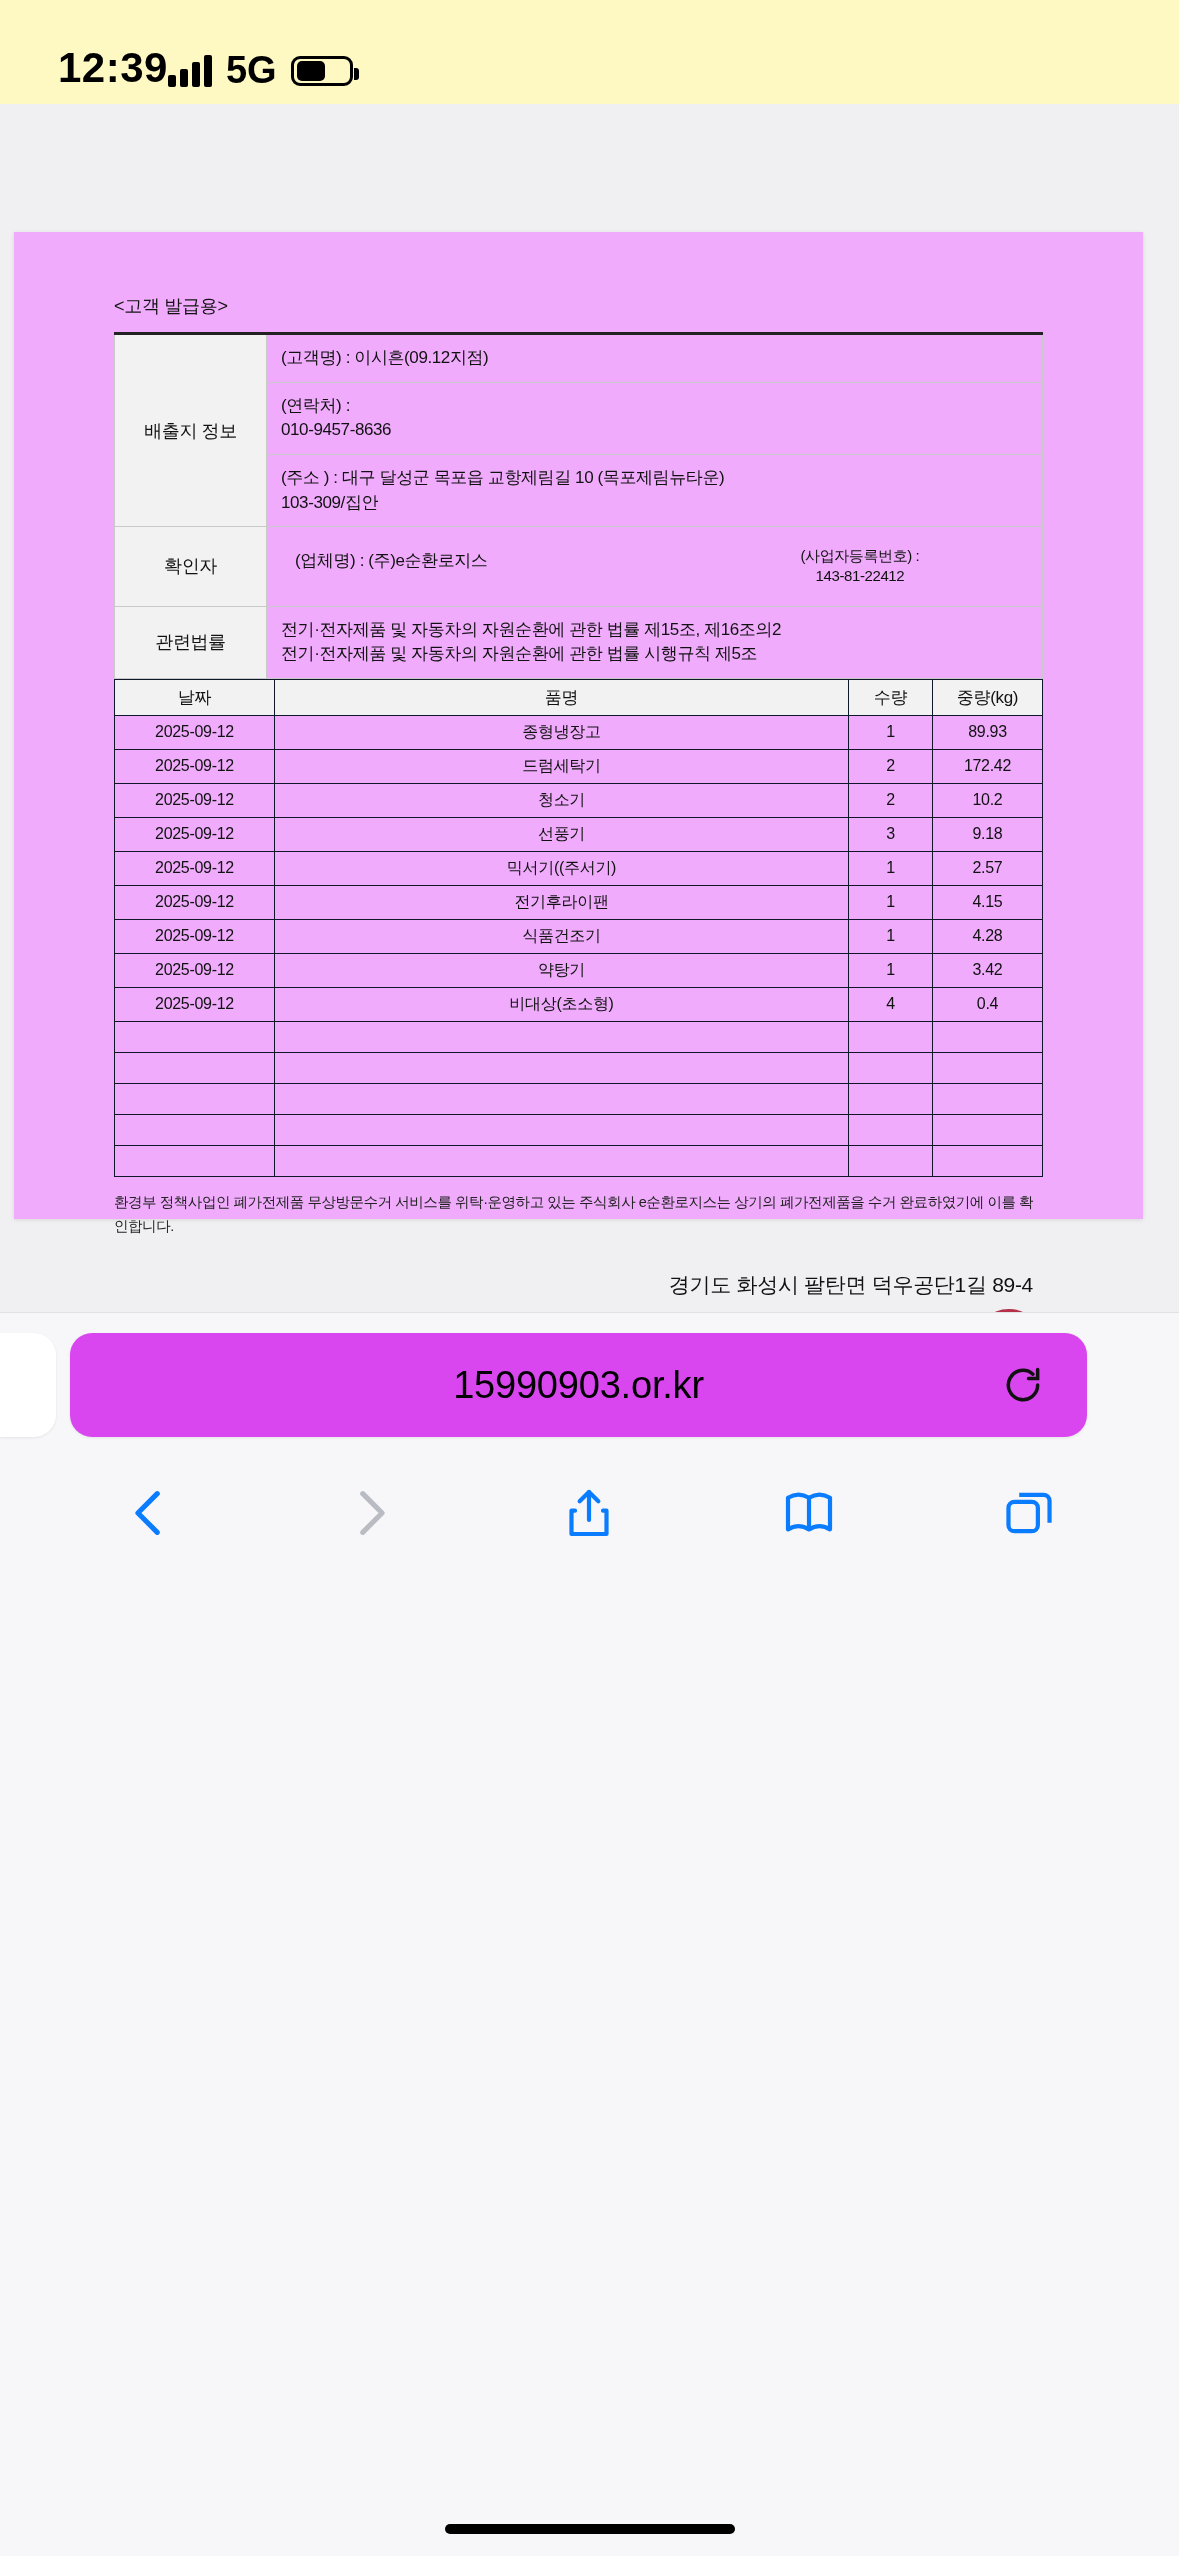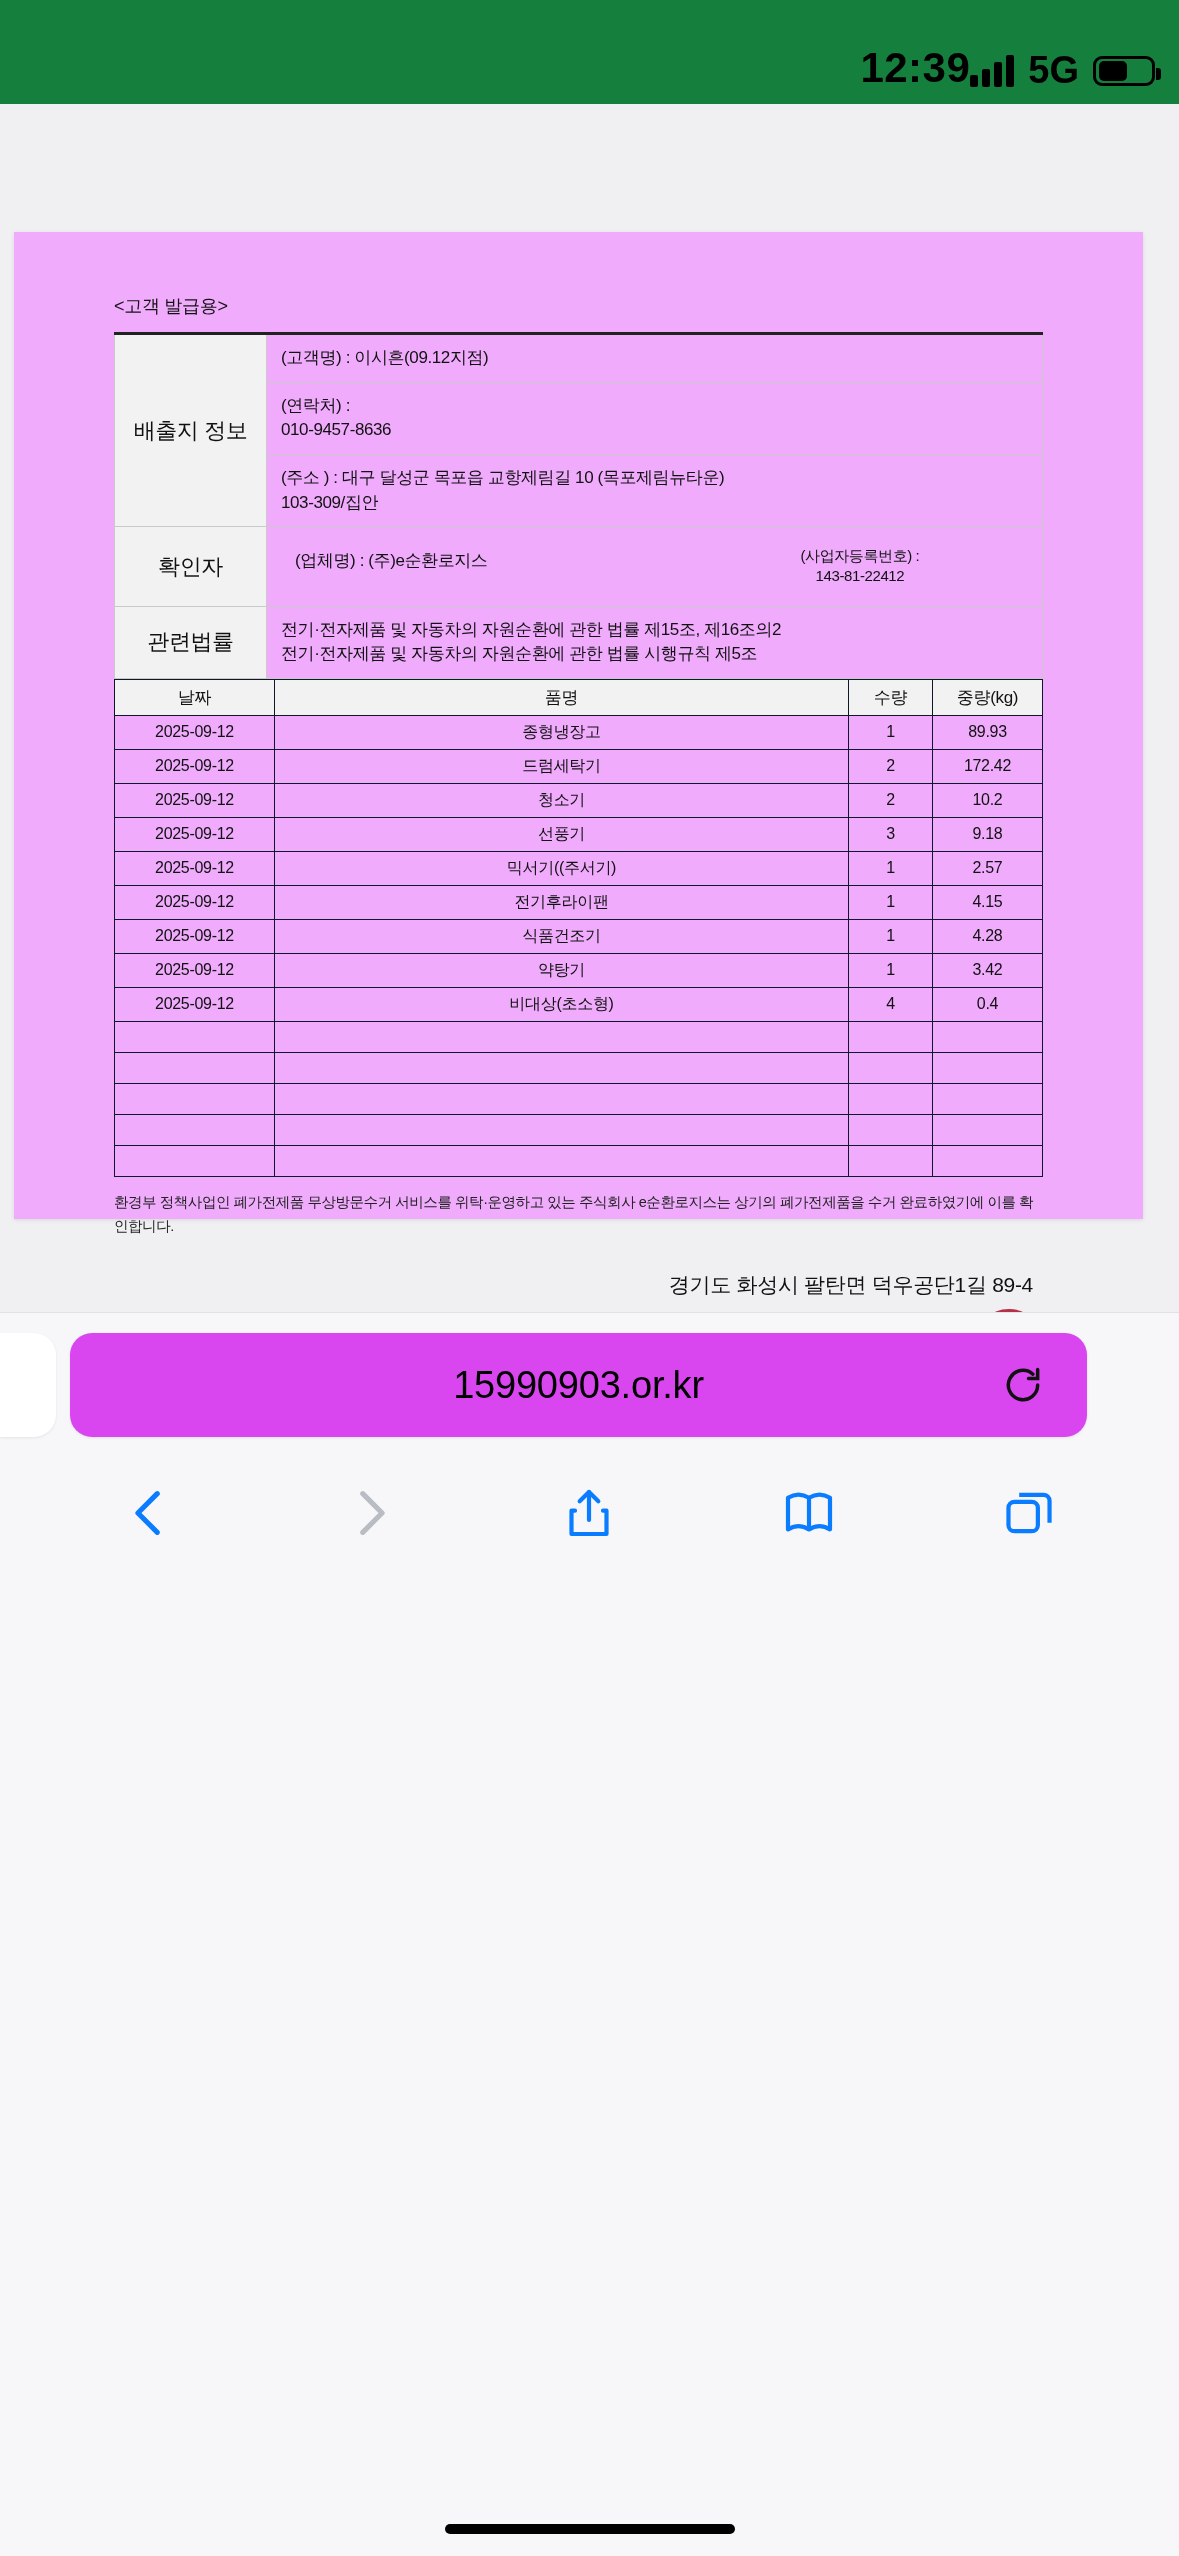--- a/index.html
+++ b/index.html
@@ -8,24 +8,24 @@
     height: 2556px;
     background: #ffffff;
     font-family: "Liberation Sans", sans-serif;
     -webkit-font-smoothing: antialiased;
   }
   body { position: relative; overflow: hidden; }
 
   
   .statusbar {
     height: 104px;
-    background: #15803d;
+    background: #fef9c3;
     display: flex;
     align-items: flex-end;
-    justify-content: flex-end;
+    justify-content: flex-start;
     padding: 0 24px 12px 58px;
   }
   .sb-time {
     font-size: 42px;
     font-weight: bold;
     letter-spacing: 0.5px;
     color: #000;
   }
   .sb-right {
     display: flex;
@@ -116,21 +116,21 @@
     color: #111;
     padding: 11px 14px;
     line-height: 1.45;
     letter-spacing: -0.4px;
     vertical-align: middle;
   }
   table.info td.lbl {
     background: #f2f2f2;
     text-align: center;
     width: 152px;
-    font-size: 22px;
+    font-size: 18px;
   }
   td.sub-split { padding: 0; }
   .split-row { display: flex; }
   .split-row .a { flex: 0 0 55%; padding: 11px 14px; font-size: 17px; }
   .split-row .b { flex: 1; padding: 8px 14px; font-size: 15px; text-align: center; line-height: 1.35; }
 
   
   .sub-title {
     text-align: center;
     font-size: 21px;

